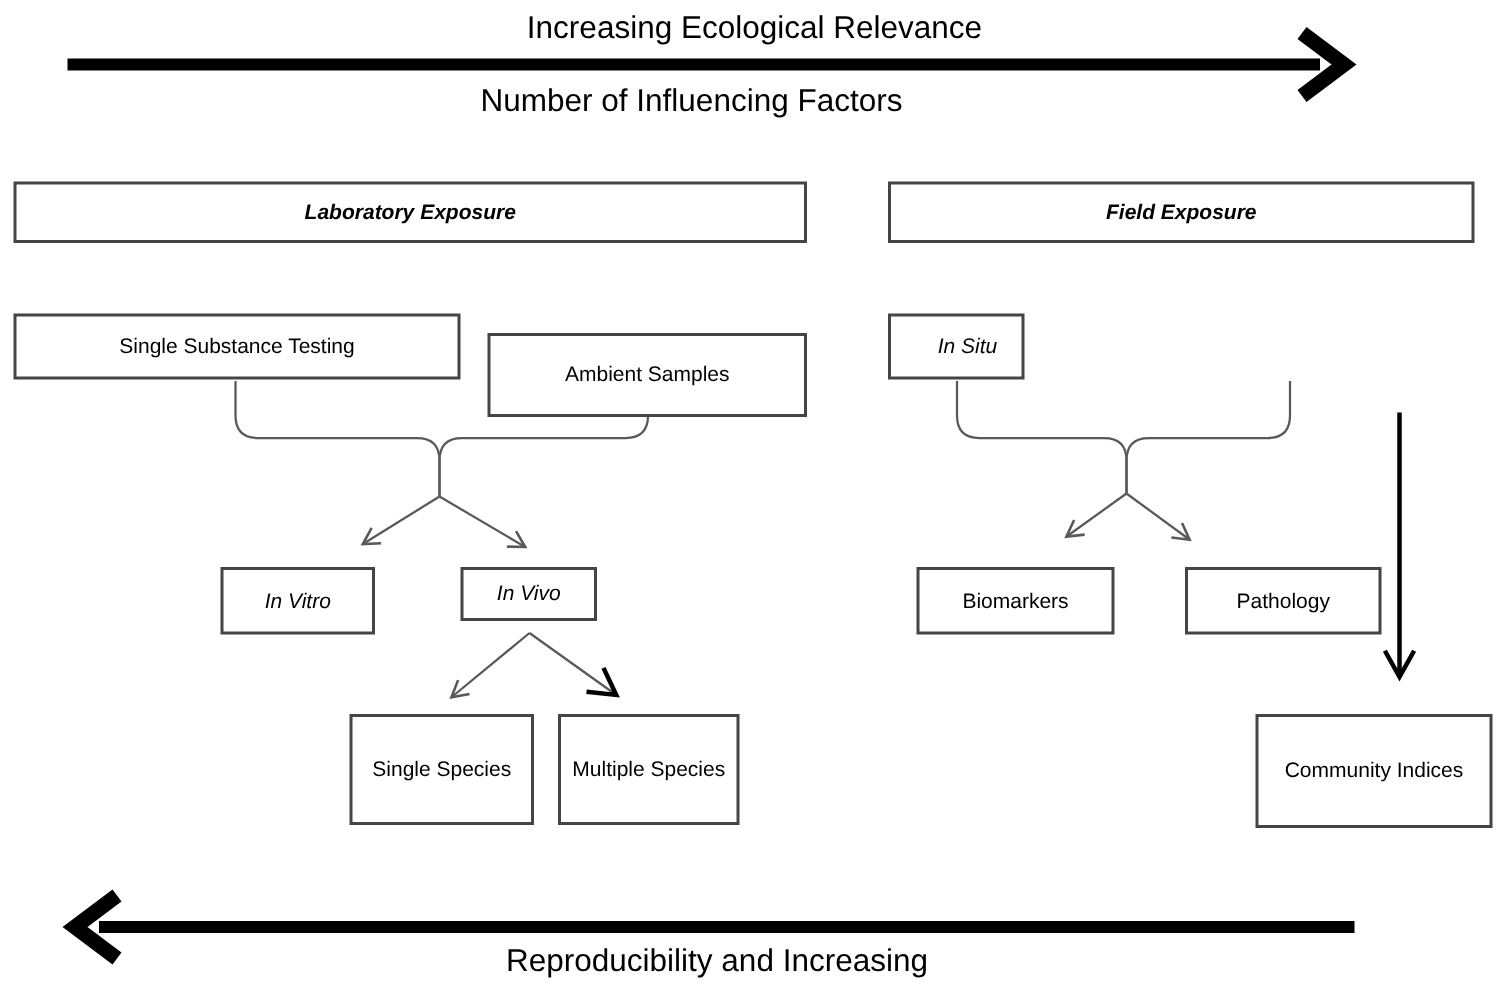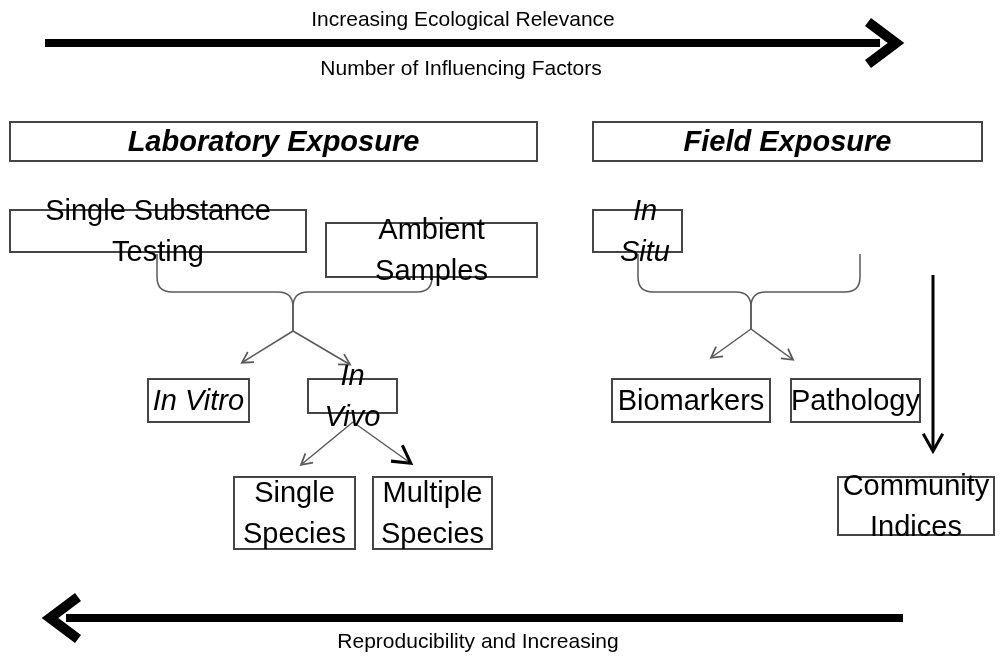--- a/index.html
+++ b/index.html
@@ -20,21 +20,21 @@
   }
   .box {
     position: absolute;
     box-sizing: border-box;
     border: 2px solid #454545;
     background: #ffffff;
     display: flex;
     align-items: center;
     justify-content: center;
     text-align: center;
-    font-size: 29px;
+    font-size: 14px;
     line-height: 1.42;
   }
   .header-box { font-weight: bold; font-style: italic; }
   .italic { font-style: italic; }
   .axis-label {
     position: absolute;
     text-align: center;
     font-size: 21px;
     white-space: nowrap;
   }
@@ -77,34 +77,34 @@
     </g>
     <path d="M751,329 L712,357" stroke="#595959" stroke-width="1.5" fill="none" marker-end="url(#arrow-gray)"></path>
     <path d="M751,329 L792,359" stroke="#595959" stroke-width="1.5" fill="none" marker-end="url(#arrow-gray)"></path>
 
     <path d="M353,422 L302,464" stroke="#595959" stroke-width="1.5" fill="none" marker-end="url(#arrow-gray)"></path>
     <path d="M353,422 L409,462" stroke="#595959" stroke-width="1.5" fill="none" marker-end="url(#arrow-black)"></path>
 
     <path d="M933,275 V449" stroke="#000000" stroke-width="3" fill="none" marker-end="url(#arrow-black)"></path>
   </svg>
 
-  <div class="axis-label" style="left:0; width:926px; top:7px;">Increasing Ecological Relevance</div>
+  <div class="axis-label" style="left:0; width:926px; top:7px;padding-left:40px;">Increasing Ecological Relevance</div>
   <div class="axis-label" style="left:0; width:922px; top:56px;">Number of Influencing Factors</div>
 
   <div class="box header-box" style="left:9px; top:121px; width:529px; height:41px;">Laboratory Exposure</div>
   <div class="box header-box" style="left:592px; top:121px; width:391px; height:41px;">Field Exposure</div>
 
   <div class="box" style="left:9px; top:209px; width:298px; height:44px;">Single Substance Testing</div>
   <div class="box" style="left:325px; top:222px; width:213px; height:56px;">Ambient Samples</div>
   <div class="box italic" style="left:592px; top:209px; width:91px; height:44px;padding-left:15px;">In Situ</div>
 
   <div class="box italic" style="left:147px; top:378px; width:103px; height:45px;">In Vitro</div>
   <div class="box italic" style="left:307px; top:378px; width:91px; height:36px;">In Vivo</div>
-  <div class="box" style="left:611px; top:378px; width:160px; height:45px;">Biomarkers</div>
+  <div class="box" style="left:611px; top:378px; width:132px; height:45px;">Biomarkers</div>
   <div class="box" style="left:773px; top:378px; width:131px; height:45px;margin-left:17px;">Pathology</div>
 
   <div class="box" style="left:233px; top:476px; width:123px; height:74px;">Single Species</div>
   <div class="box" style="left:372px; top:476px; width:121px; height:74px;">Multiple Species</div>
-  <div class="box" style="left:837px; top:476px; width:158px; height:60px;">Community Indices</div>
+  <div class="box" style="left:837px; top:476px; width:158px; height:76px;">Community Indices</div>
 
   <div class="axis-label" style="left:0; width:956px; top:629px;">Reproducibility and Increasing</div>
 
 </div>
 
 </body></html>

